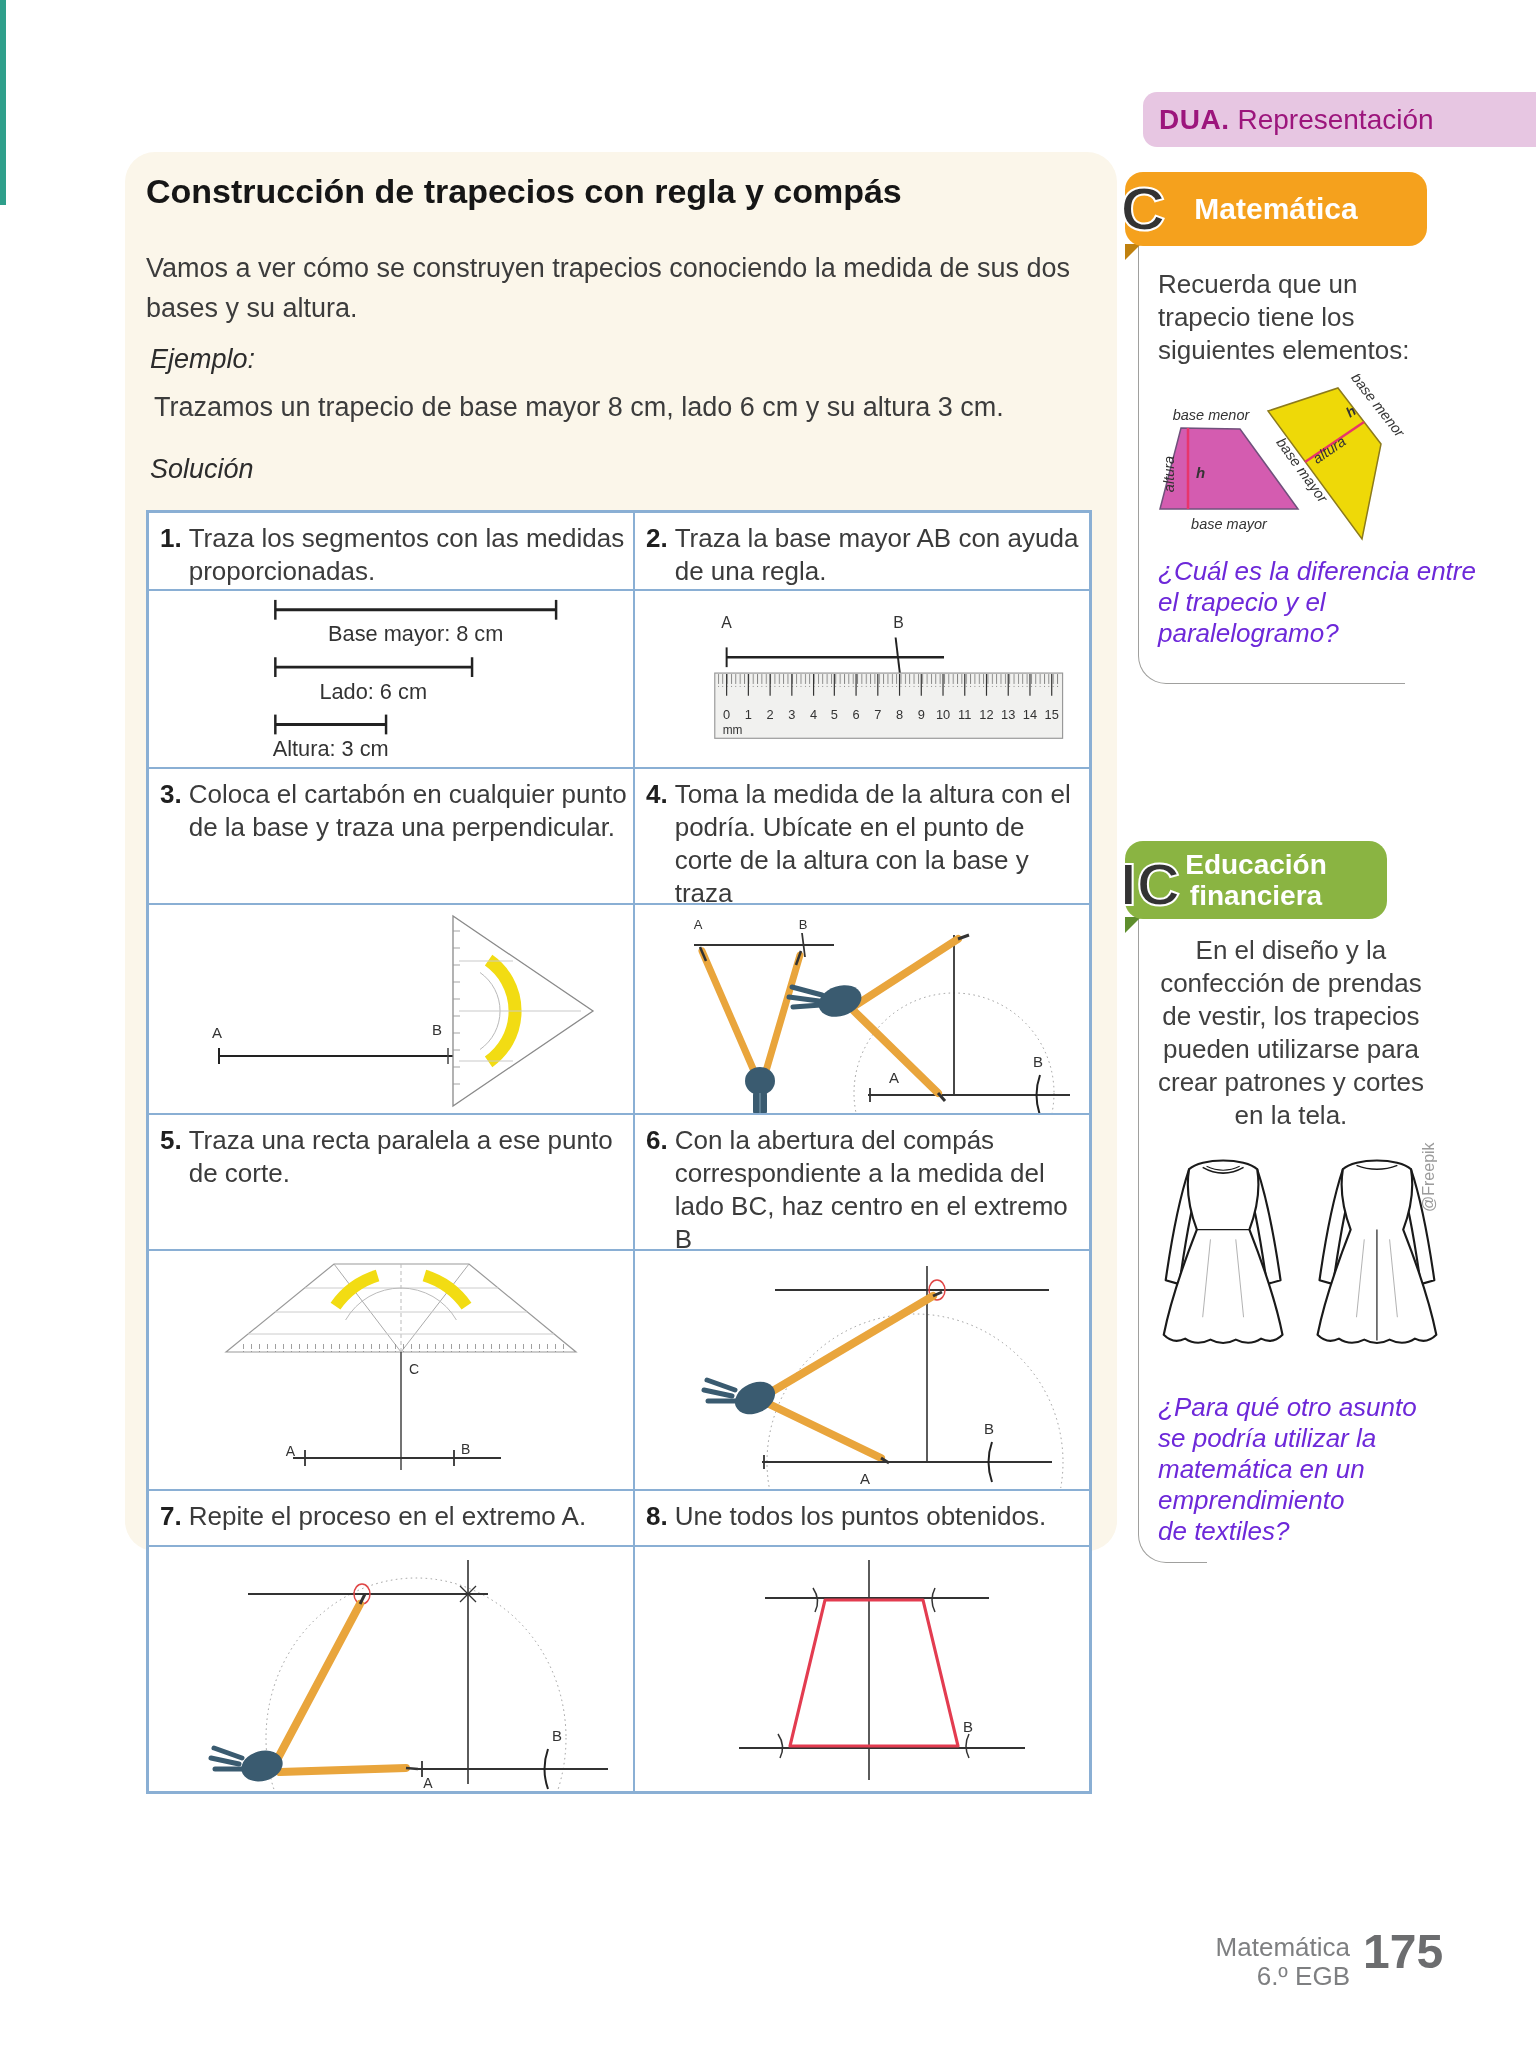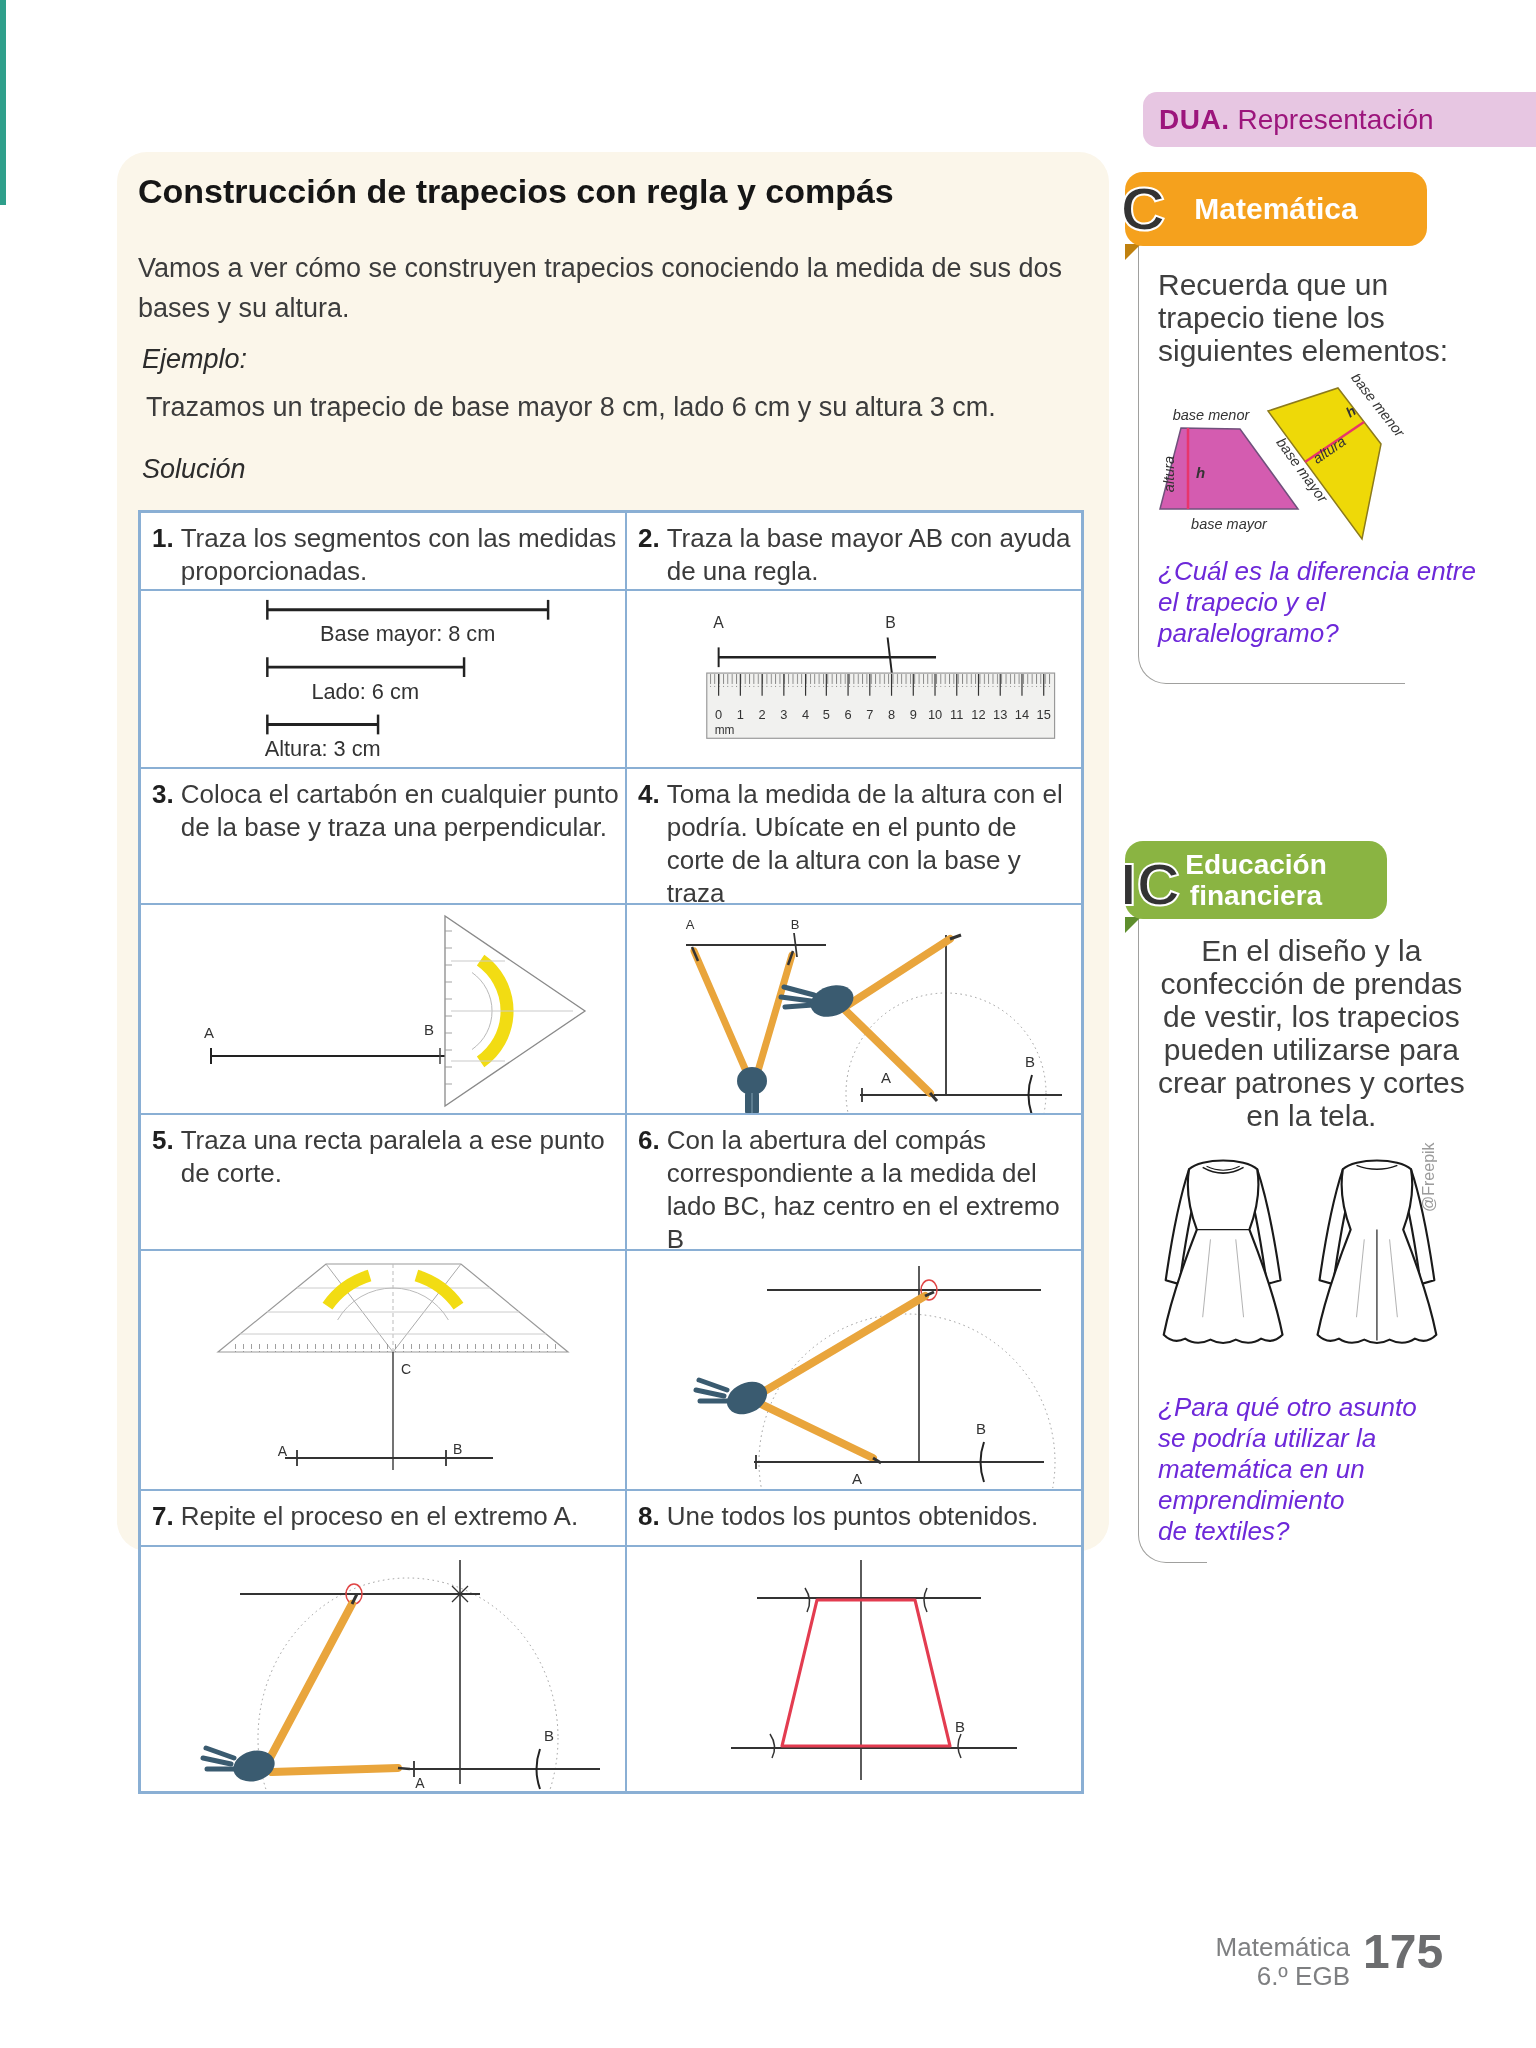--- a/index.html
+++ b/index.html
@@ -5,21 +5,21 @@
   html,body{margin:0;padding:0;}
   body{width:1536px;height:2048px;position:relative;background:#ffffff;
        font-family:"Liberation Sans", sans-serif;color:#3b3b3b;overflow:hidden;}
   .abs{position:absolute;}
   .pre{white-space:pre-line;}
 
   
   #green-bar{left:0;top:0;width:6px;height:205px;background:#2f9f8b;}
 
   
-  #card{left:117px;top:152px;width:992px;height:1399px;background:#fbf6ea;border-radius:30px;}
+  #card{left:125px;top:152px;width:992px;height:1399px;background:#fbf6ea;border-radius:30px;}
   #title{left:21px;top:20px;font-size:34px;font-weight:bold;color:#161616;}
   #intro{left:21px;top:96px;width:956px;font-size:27px;line-height:40px;color:#3c3c3c;}
   .lbl-italic{font-style:italic;font-size:27px;color:#2c2c2c;}
   #ejemplo{left:25px;top:192px;}
   #example-text{left:29px;top:240px;font-size:27px;color:#3c3c3c;}
   #solucion{left:25px;top:302px;}
 
   
   #steps-table{left:21px;top:358px;display:grid;grid-template-columns:486px 456px;
     grid-template-rows:78px 178px 136px 210px 136px 240px 56px 246px;
@@ -46,21 +46,21 @@
   #fold-green{left:1125px;top:917px;border-top:16px solid #5e8e2d;border-right:16px solid transparent;}
   .logo{position:absolute;z-index:3;}
   #math-logo{left:1112px;top:176px;}
   #fin-logo{left:1106px;top:850px;}
 
   .rule{position:absolute;border-left:1.5px solid #a0a09e;border-bottom:1.5px solid #a0a09e;
         border-bottom-left-radius:28px;}
   #math-rule{left:1138px;top:246px;width:266px;height:437px;}
   #fin-rule{left:1138px;top:917px;width:68px;height:645px;}
 
-  .side-body{font-size:30px;line-height:33px;color:#3f3f3f;}
+  .side-body{font-size:26px;line-height:33px;color:#3f3f3f;}
   .side-q{font-size:26px;line-height:31px;color:#6d28d9;font-style:italic;}
   #math-body{left:1158px;top:268px;}
   #math-question{left:1158px;top:556px;}
   #fin-body{left:1158px;top:934px;text-align:center;}
   #fin-question{left:1158px;top:1392px;}
   #trap-diagram{left:1150px;top:374px;}
   #dress-figure{left:1146px;top:1142px;}
   #credit{left:1420px;top:1212px;white-space:nowrap;transform:rotate(-90deg);
           transform-origin:left top;font-size:16px;color:#9b9b9b;}
 

